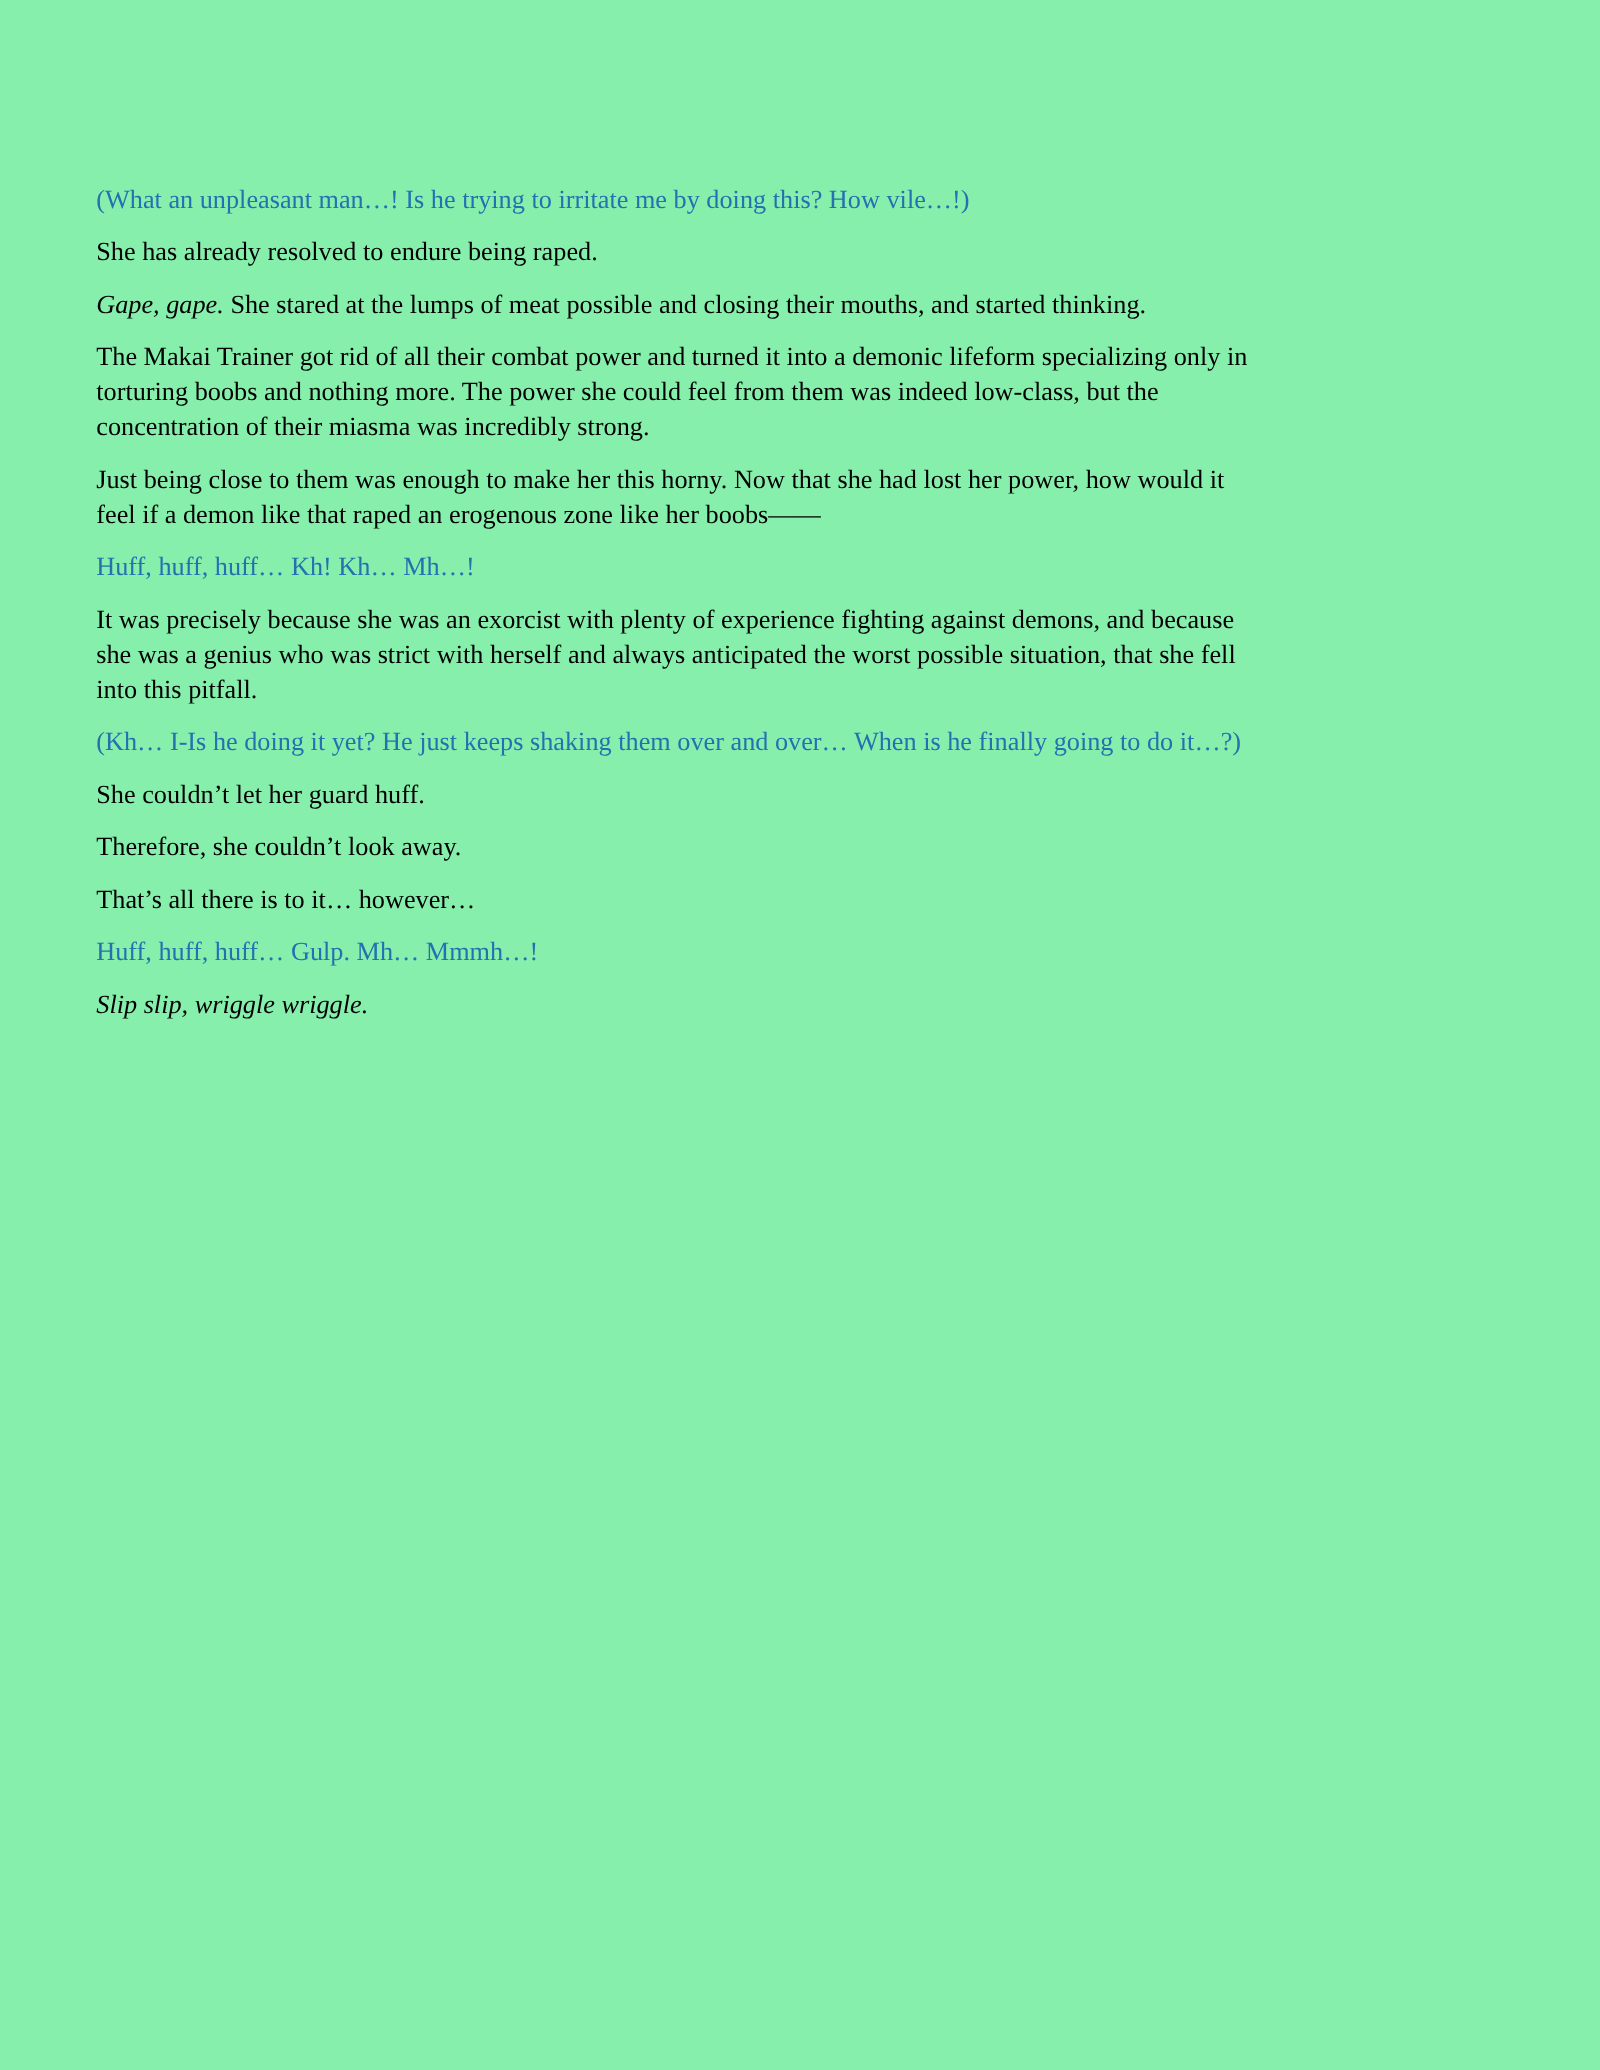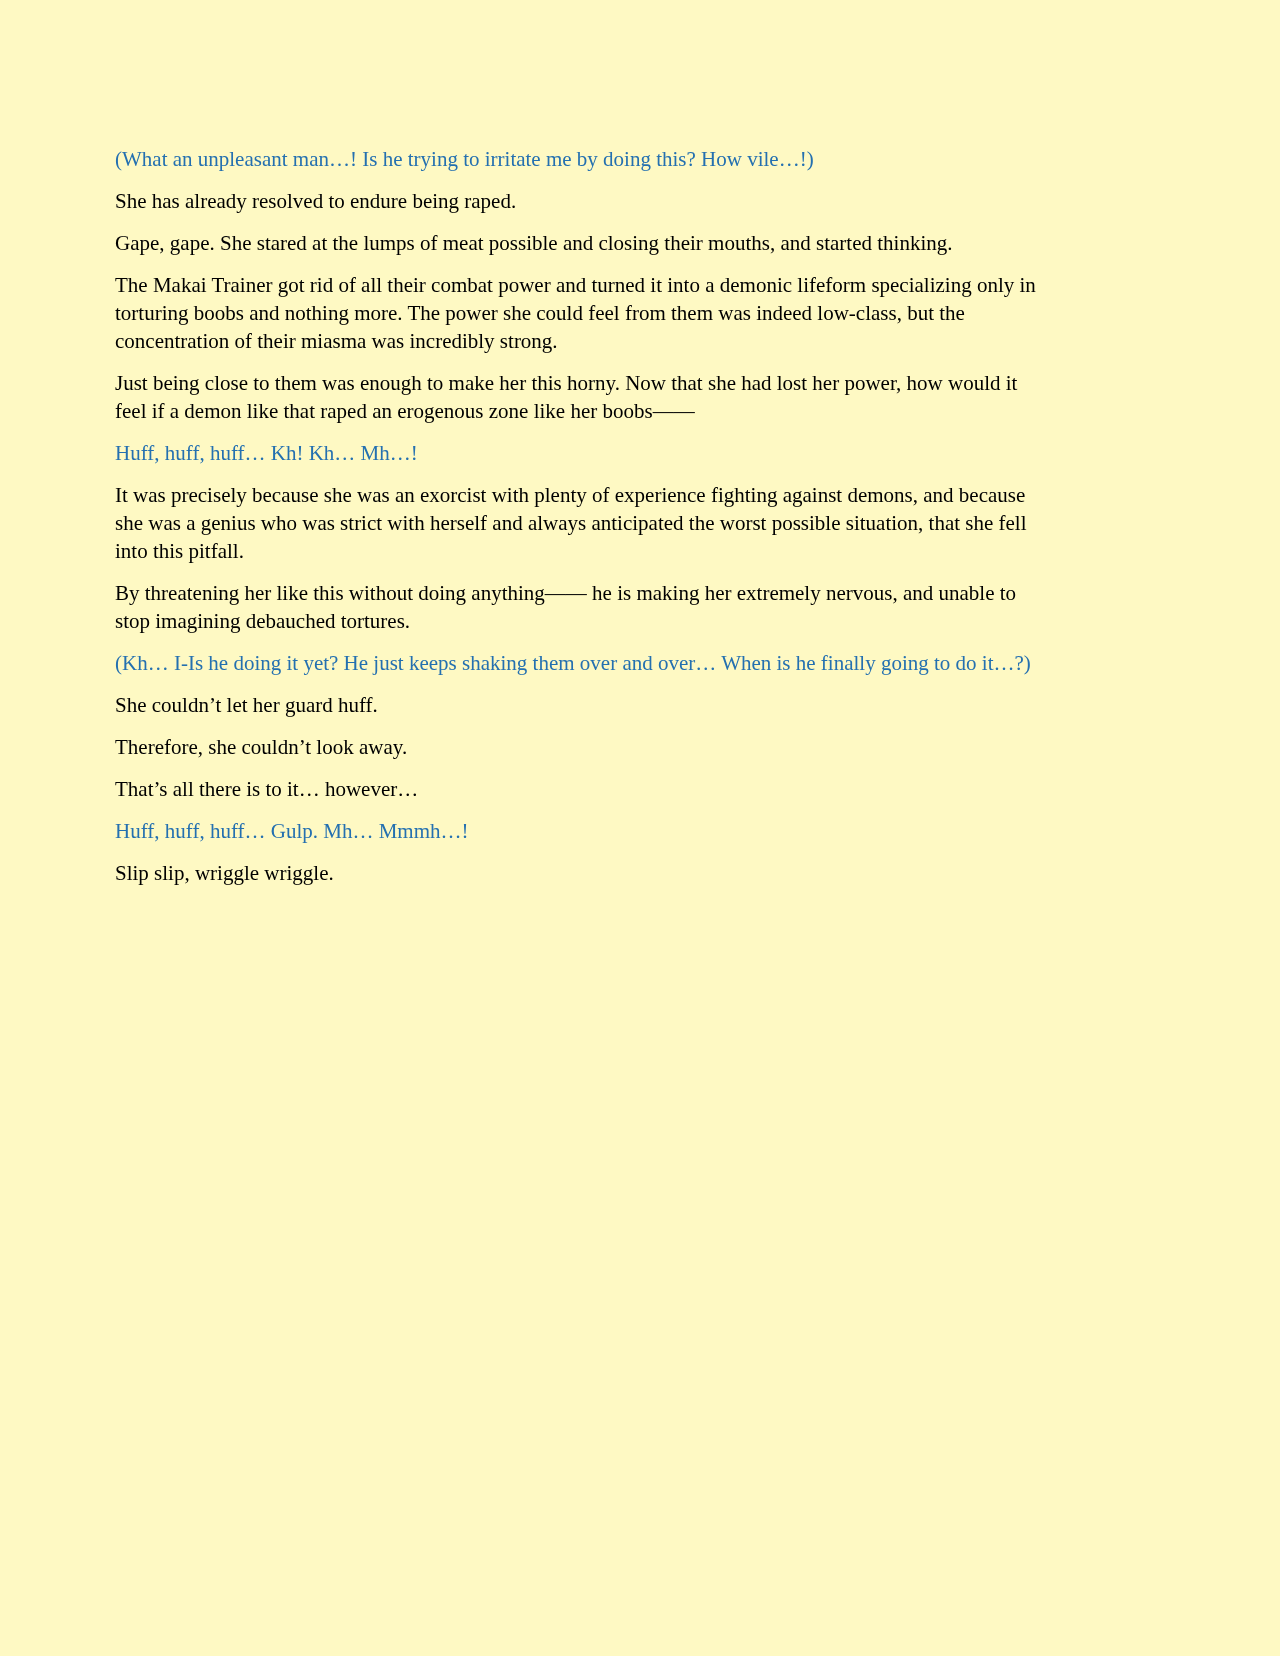--- a/index.html
+++ b/index.html
@@ -4,55 +4,55 @@
 <style>
   html, body {
     margin: 0;
     padding: 0;
     background: #ffffff;
   }
   .page {
     position: relative;
     width: 1280px;
     height: 1656px;
-    background: #fef9c3;
+    background: #86efac;
     box-sizing: border-box;
-    padding: 145px 0 0 115px;
+    padding: 145px 0 0 77px;
     font-family: "Liberation Serif", serif;
     overflow: hidden;
   }
   .content {
     width: 932px;
   }
   .content p {
     margin: 0 0 14px 0;
     font-size: 21px;
     line-height: 28px;
     color: #000000;
     text-align: left;
   }
   .content p.thought {
     color: #2470B0;
   }
   .run-italic {
+    font-style: italic;
   }
 </style>
 </head>
 <body>
 
 <div class="page">
   <div class="content" id="document-content">
       <p class="thought"><span class="run-regular">(What an unpleasant man…! Is he trying to irritate me by doing this? How vile…!)</span></p>
       <p class="narration"><span class="run-regular">She has already resolved to endure being raped.</span></p>
       <p class="narration"><span class="run-italic">Gape, gape.</span><span class="run-regular"> She stared at the lumps of meat possible and closing their mouths, and started thinking.</span></p>
       <p class="narration"><span class="run-regular">The Makai Trainer got rid of all their combat power and turned it into a demonic lifeform specializing only in torturing boobs and nothing more. The power she could feel from them was indeed low-class, but the concentration of their miasma was incredibly strong.</span></p>
       <p class="narration"><span class="run-regular">Just being close to them was enough to make her this horny. Now that she had lost her power, how would it feel if a demon like that raped an erogenous zone like her boobs——</span></p>
       <p class="thought"><span class="run-regular">Huff, huff, huff… Kh! Kh… Mh…!</span></p>
       <p class="narration"><span class="run-regular">It was precisely because she was an exorcist with plenty of experience fighting against demons, and because she was a genius who was strict with herself and always anticipated the worst possible situation, that she fell into this pitfall.</span></p>
-      <p class="narration"><span class="run-regular">By threatening her like this without doing anything—— he is making her extremely nervous, and unable to stop imagining debauched tortures.</span></p>
       <p class="thought"><span class="run-regular">(Kh… I-Is he doing it yet? He just keeps shaking them over and over… When is he finally going to do it…?)</span></p>
       <p class="narration"><span class="run-regular">She couldn’t let her guard huff.</span></p>
       <p class="narration"><span class="run-regular">Therefore, she couldn’t look away.</span></p>
       <p class="narration"><span class="run-regular">That’s all there is to it… however…</span></p>
       <p class="thought"><span class="run-regular">Huff, huff, huff… Gulp. Mh… Mmmh…!</span></p>
       <p class="narration"><span class="run-italic">Slip slip, wriggle wriggle.</span></p>
     </div>
 </div>
 
 </body></html>

